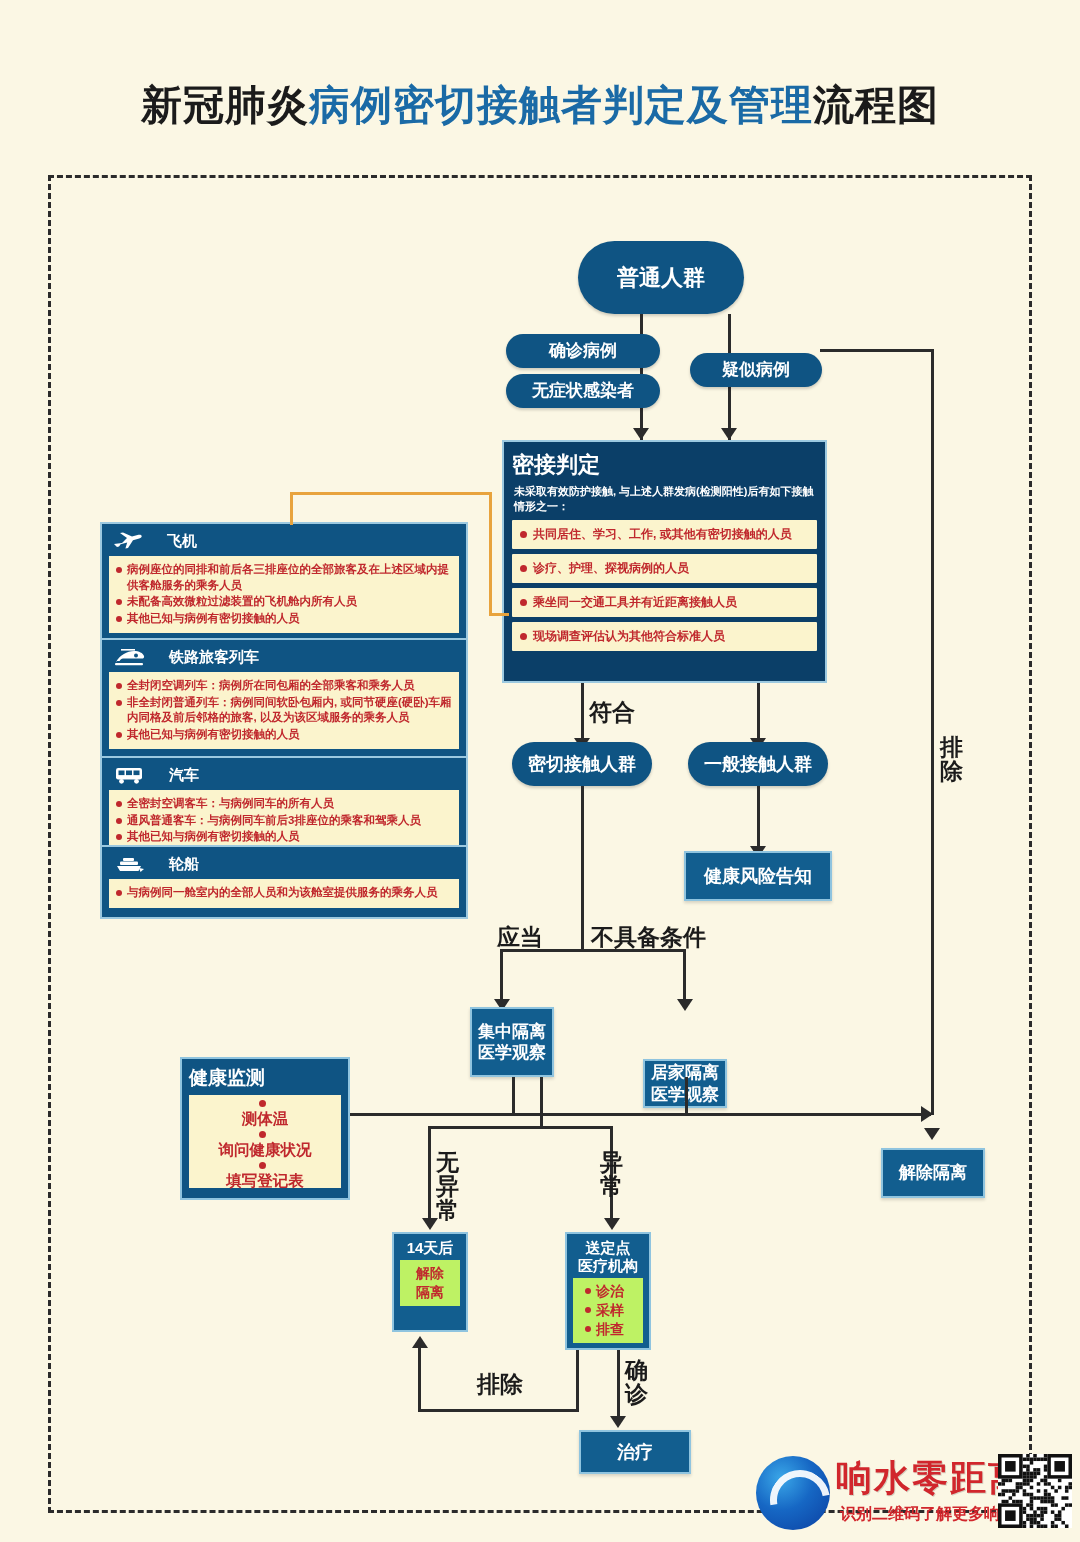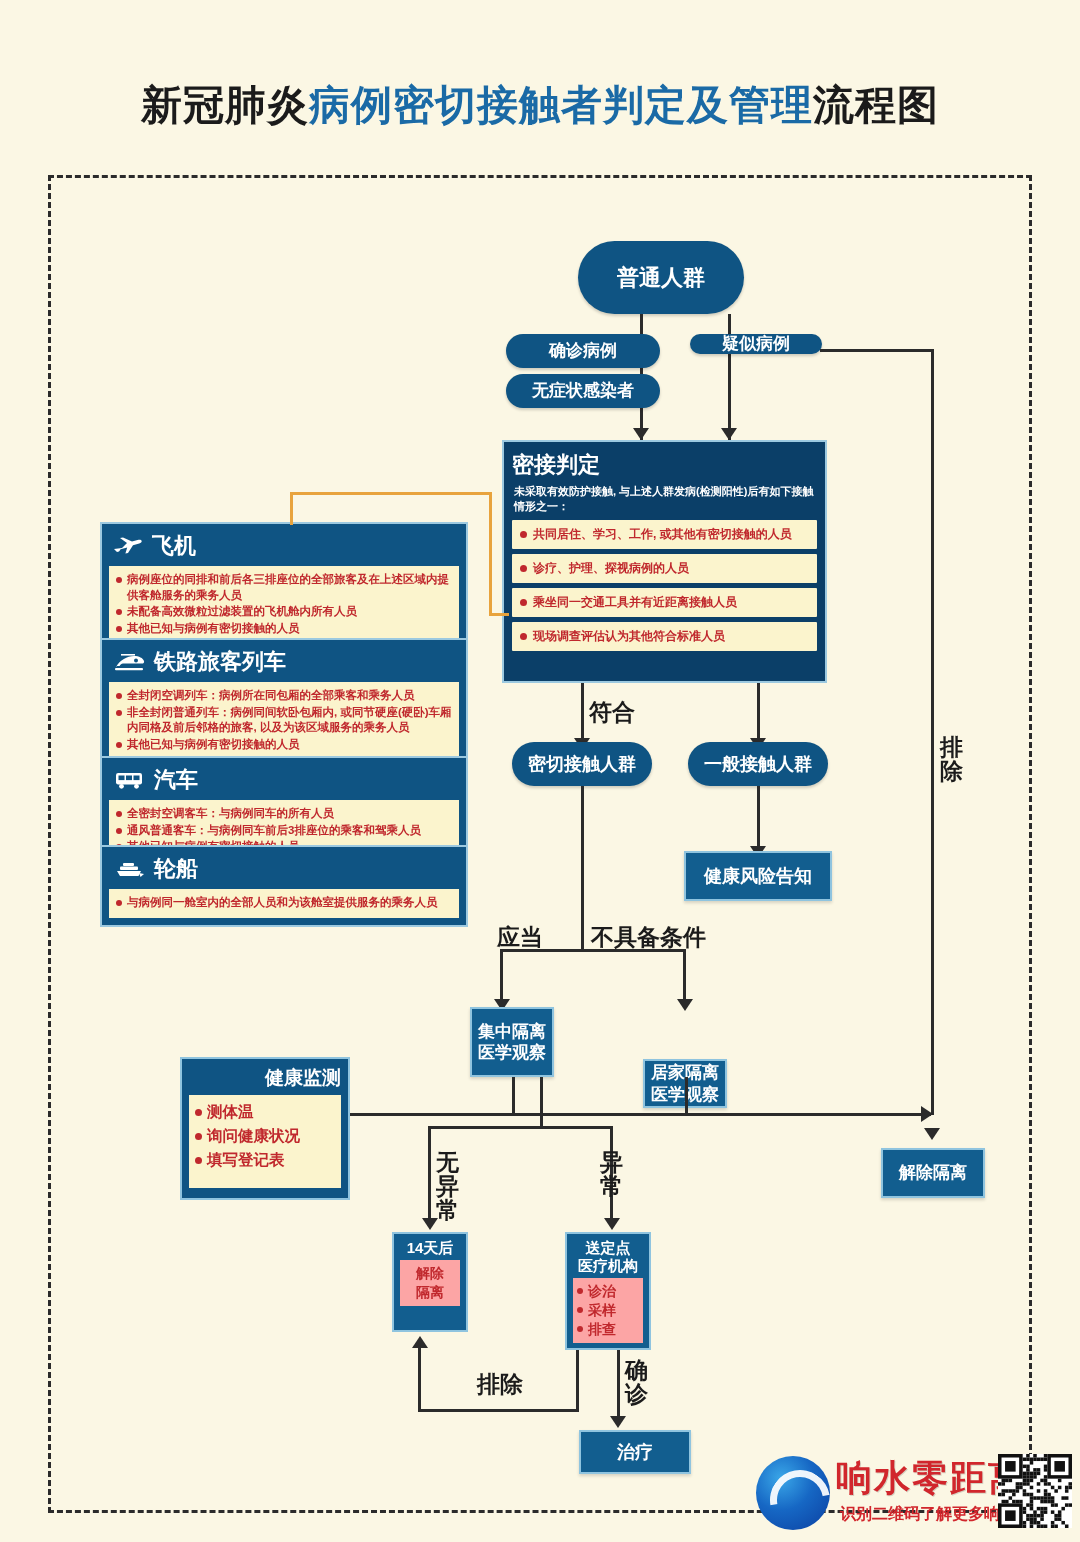--- a/index.html
+++ b/index.html
@@ -92,22 +92,22 @@
   }
 
   
   .tbox{
     position:absolute;left:100px;
     width:368px;box-sizing:border-box;
     background:#0f5483;border:2px solid #9cc9e0;
     padding:5px 7px 7px 7px;
   }
   .tbox .thead{
-    display:flex;align-items:center;gap:9px;color:#ffffff;
-    font-size:22px;font-weight:bold;margin:2px 0 5px 4px;
+    display:flex;align-items:center;gap:24px;color:#ffffff;
+    font-size:15px;font-weight:bold;margin:2px 0 5px 4px;
   }
   .tbox .tbody{
     background:#fbf4cd;padding:6px 7px;
   }
   .tbox .tline{
     color:#c0282d;font-size:11.5px;font-weight:bold;line-height:1.35;
     display:flex;align-items:flex-start;margin-bottom:1px;
   }
   .tdot{
     width:6px;height:6px;border-radius:50%;background:#c0282d;
@@ -119,35 +119,35 @@
   .org{position:absolute;background:#e8a33d;}
   .orgh{height:3px;}
   .orgv{width:3px;}
 
   
   .hbox{
     position:absolute;left:180px;top:1057px;width:170px;height:143px;
     background:#0f5483;border:2px solid #8fc4df;box-sizing:border-box;
     padding:4px 7px 7px 7px;
   }
-  .hbox .hhead{color:#fff;font-size:19px;font-weight:bold;text-align:right;margin:2px 0 4px;}
+  .hbox .hhead{color:#fff;font-size:19px;font-weight:bold;text-align:left;margin:2px 0 4px;}
   .hbox .hbody{background:#fbf4cd;padding:5px 6px;height:93px;box-sizing:border-box;}
   .hbox .hline{
     color:#c0282d;font-size:15.5px;font-weight:bold;line-height:1.55;
-    display:flex;align-items:center;
+    display:flex;align-items:center;flex-direction:column;
   }
   .hdot{width:7px;height:7px;border-radius:50%;background:#c0282d;margin-right:5px;flex:0 0 auto;}
 
   
   .cbox{
     position:absolute;box-sizing:border-box;
     background:#125e8f;border:2px solid #8fc4df;padding:3px 6px 6px 6px;
   }
   .cbox .chead{color:#fff;font-size:15px;font-weight:bold;text-align:center;line-height:1.2;margin:2px 0 3px;}
-  .cbox .cbody{background:#fca5a5;padding:4px 4px;}
+  .cbox .cbody{background:#bef264;padding:4px 12px;}
   .cbox .cline{
     color:#c0282d;font-size:14px;font-weight:bold;line-height:1.35;
     display:flex;align-items:center;justify-content:center;
   }
   .cbox .cline.left{justify-content:flex-start;}
   .cdot{width:6px;height:6px;border-radius:50%;background:#c0282d;margin-right:5px;flex:0 0 auto;}
 
   
   .wm{position:absolute;left:752px;top:1448px;width:320px;height:92px;}
   .wm .logo{
@@ -194,21 +194,21 @@
   <div class="ln lnv" style="left:728px;top:314px;height:126px;"></div>
   <div class="arrow-d" style="left:633px;top:428px;"></div>
   <div class="arrow-d" style="left:721px;top:428px;"></div>
 
   <div class="node pill" style="left:506px;top:334px;width:154px;height:34px;font-size:17px;font-weight:bold;">
     <span>确诊病例</span>
   </div>
   <div class="node pill" style="left:506px;top:374px;width:154px;height:34px;font-size:17px;font-weight:bold;">
     <span>无症状感染者</span>
   </div>
-  <div class="node pill" style="left:690px;top:334px;width:132px;height:20px;font-size:17px;font-weight:bold;align-items:center;">
+  <div class="node pill" style="left:690px;top:353px;width:132px;height:34px;font-size:17px;font-weight:bold;align-items:center;">
     <span>疑似病例</span>
   </div>
 
   <div class="ln lnh" style="left:820px;top:349px;width:114px;"></div>
   <div class="ln lnv" style="left:931px;top:349px;height:766px;"></div>
   <div class="elbl" style="left:940px;top:735px;text-align:center;">排
 除</div>
 
   <div class="judge">
     <div class="jtitle">密接判定</div>

